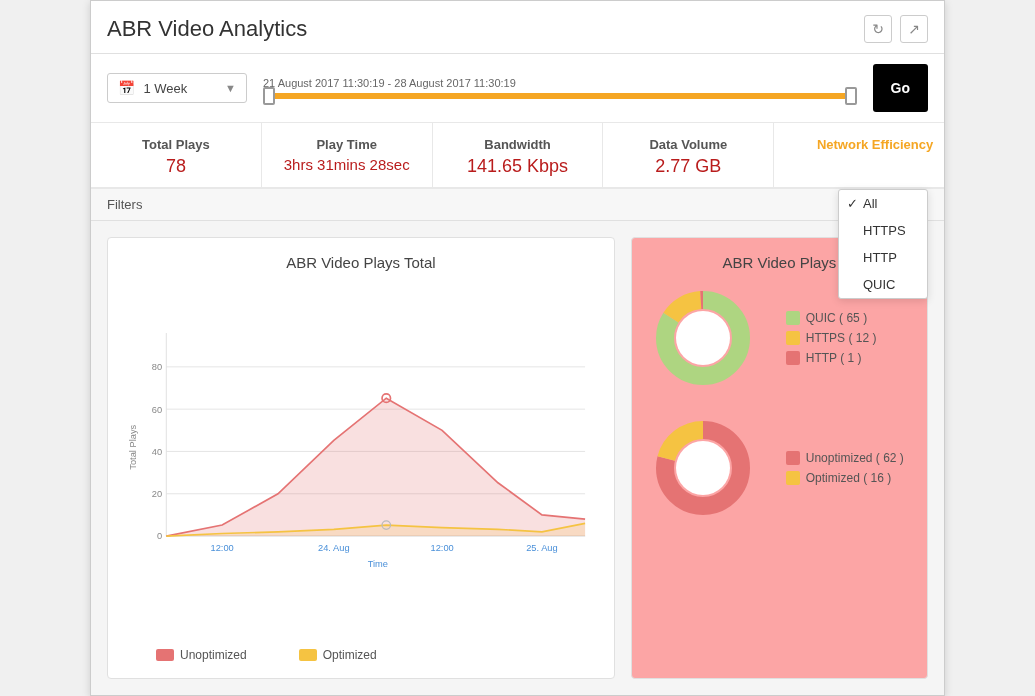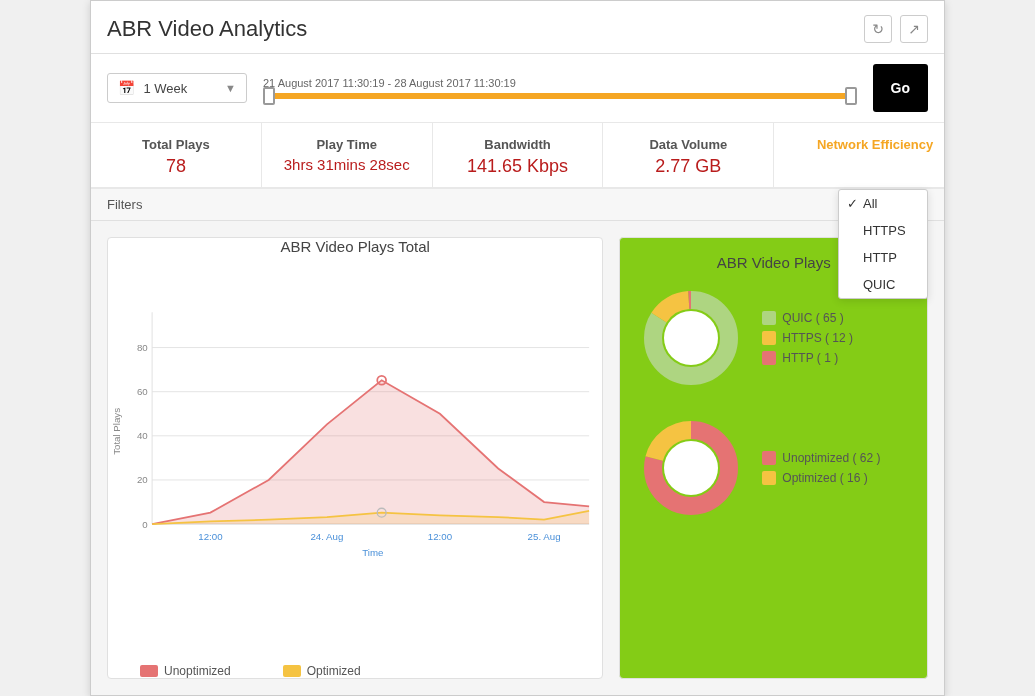--- a/index.html
+++ b/index.html
@@ -189,20 +189,21 @@
       flex: 1;
       padding: 16px;
       gap: 16px;
       background: #f5f5f5;
     }
     .chart-card {
       flex: 1.8;
       background: #fff;
       border: 1px solid #e0e0e0;
       border-radius: 4px;
+      padding: 16px;
       display: flex;
       flex-direction: column;
     }
     .chart-title {
       text-align: center;
       font-size: 15px;
       color: #444;
       margin-bottom: 12px;
       font-weight: normal;
     }
@@ -226,38 +227,38 @@
       font-size: 12px;
       color: #555;
       margin-left: 32px;
     }
     .legend-swatch {
       width: 18px; height: 12px;
       border-radius: 2px;
     }
     .pie-card {
       flex: 1;
-      background: #84cc16;
+      background: #fca5a5;
       border: 1px solid #e0e0e0;
       border-radius: 4px;
       padding: 16px;
       display: flex;
       flex-direction: column;
     }
     .pie-title {
       text-align: center;
       font-size: 15px;
       color: #444;
       margin-bottom: 12px;
       font-weight: normal;
     }
     .pie-section {
       display: flex;
       align-items: center;
-      gap: 16px;
+      gap: 28px;
       margin-bottom: 20px;
     }
     .pie-legend {
       display: flex;
       flex-direction: column;
       gap: 6px;
     }
     .pie-legend-item {
       display: flex;
       align-items: center;

